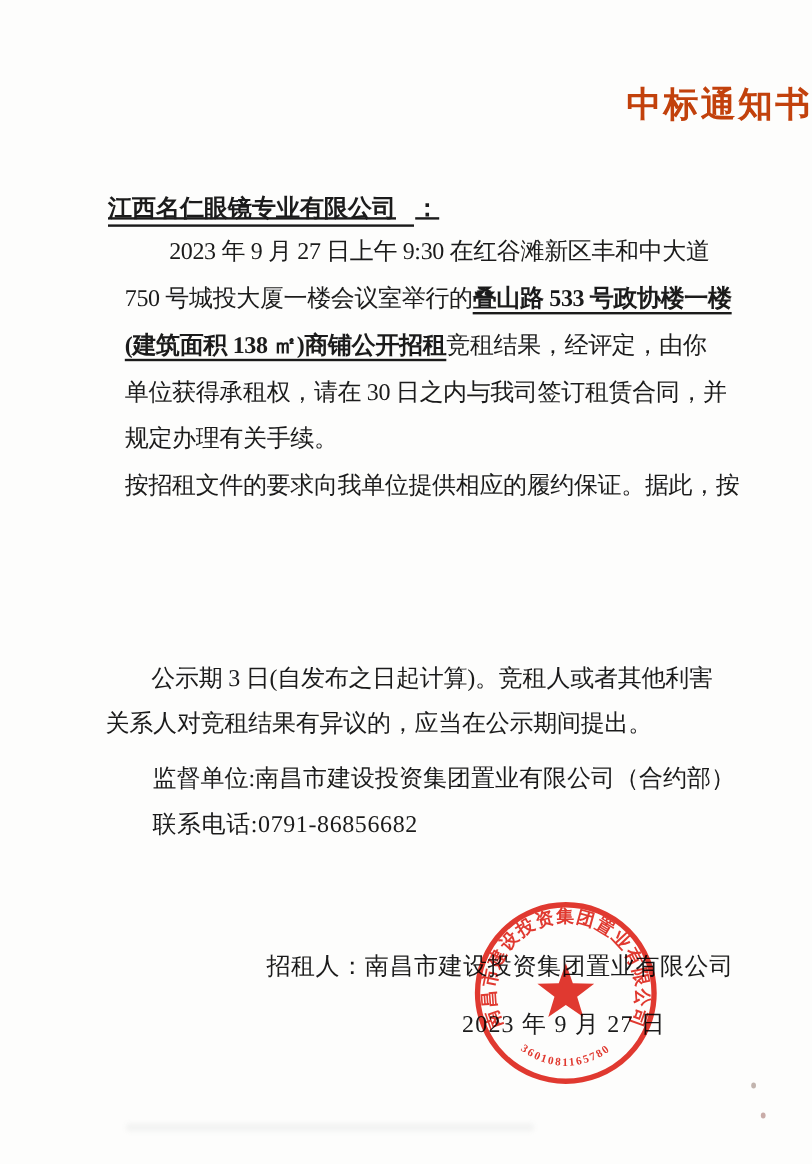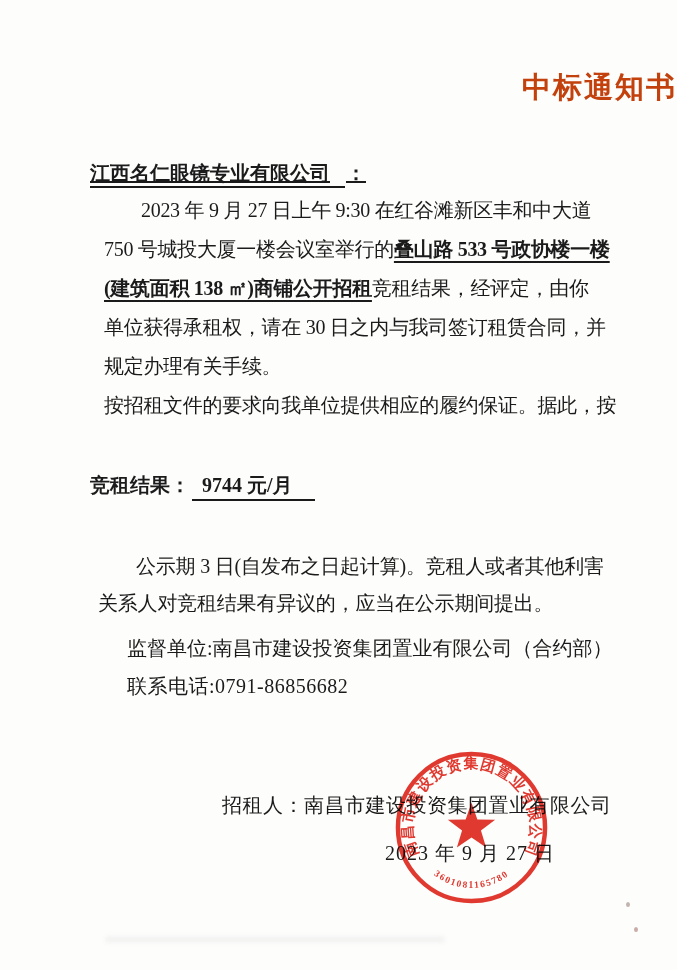--- a/index.html
+++ b/index.html
@@ -60,21 +60,21 @@
     border-bottom: 2px solid #1a1a1a;
     padding: 0 22px 3px 10px;
     margin-left: 2px;
   }
 
   .notice-block {
     left: 88px; top: 548px; width: 500px;
     font-size: 20px; line-height: 37px;
     letter-spacing: -0.2px;
   }
-  .notice-line { white-space: nowrap; margin-left: 10px; }
+  .notice-line { white-space: nowrap; }
   .notice-line.indent { text-indent: 38px; }
 
   .supervision-unit { left: 127px; top: 635px; font-size: 20px; white-space: nowrap; text-align: center; }
   .supervision-phone { left: 127px; top: 673px; font-size: 20px; letter-spacing: 0.5px; white-space: nowrap; }
 
   .lessor-line { left: 222px; top: 792px; font-size: 20px; letter-spacing: 0.5px; white-space: nowrap; }
   .date-line   { left: 385px; top: 840px; font-size: 20px; letter-spacing: 1px; white-space: nowrap; }
 
   .seal {
     left: 390px; top: 745px;
@@ -122,23 +122,20 @@
       <span>单位获得承租权，请在 30 日之内与我司签订租赁合同，并</span><span class="seg-em"></span><span></span>
     </div>
     <div class="body-line">
       <span>规定办理有关手续。</span><span class="seg-em"></span><span></span>
     </div>
     <div class="body-line">
       <span>按招租文件的要求向我单位提供相应的履约保证。据此，按</span><span class="seg-em"></span><span></span>
     </div>
   </div>
 
-  <div class="abs result-line">
-    <span>竞租结果：</span><span class="value">9744 元/月</span>
-  </div>
 
   <div class="abs notice-block">
     <div class="notice-line indent">公示期 3 日(自发布之日起计算)。竞租人或者其他利害</div>
     <div class="notice-line">关系人对竞租结果有异议的，应当在公示期间提出。</div>
   </div>
 
   <div class="abs supervision-unit">监督单位:南昌市建设投资集团置业有限公司（合约部）</div>
   <div class="abs supervision-phone">联系电话:0791-86856682</div>
 
   <div class="abs lessor-line">招租人：南昌市建设投资集团置业有限公司</div>

